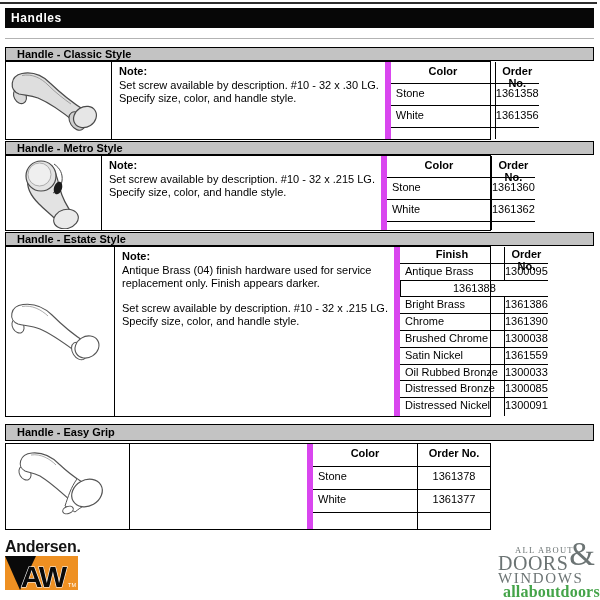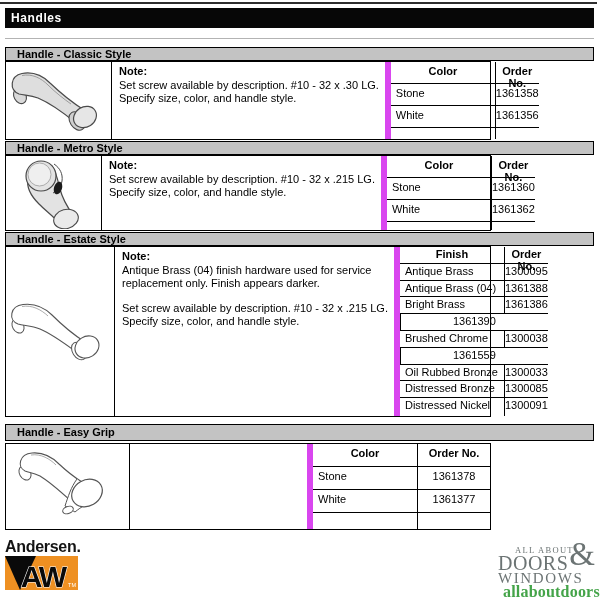--- a/index.html
+++ b/index.html
@@ -156,35 +156,36 @@
     <div class="mini">
       <div class="mini-row mini-head">
         <div class="c1">Finish</div>
         <div class="c2">Order No.</div>
       </div>
       <div class="mini-row">
         <div class="c1">Antique Brass</div>
         <div class="c2">1300095</div>
       </div>
       <div class="mini-row">
-        <div class="c1">Antique Brass (04)</div>
         <div class="c2">1361388</div>
       </div>
       <div class="mini-row">
         <div class="c1">Bright Brass</div>
         <div class="c2">1361386</div>
       </div>
       <div class="mini-row">
+        <div class="c1">Chrome</div>
         <div class="c2">1361390</div>
       </div>
       <div class="mini-row">
         <div class="c1">Brushed Chrome</div>
         <div class="c2">1300038</div>
       </div>
       <div class="mini-row">
+        <div class="c1">Satin Nickel</div>
         <div class="c2">1361559</div>
       </div>
       <div class="mini-row">
         <div class="c1">Oil Rubbed Bronze</div>
         <div class="c2">1300033</div>
       </div>
       <div class="mini-row">
         <div class="c1">Distressed Bronze</div>
         <div class="c2">1300085</div>
       </div>

